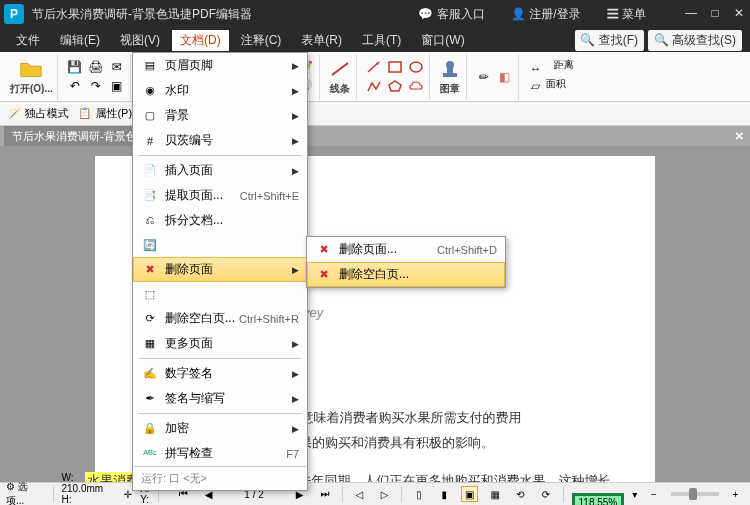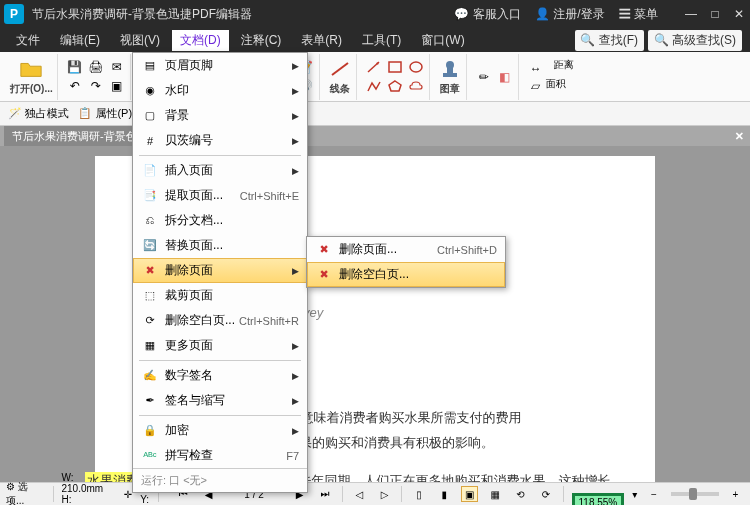--- a/index.html
+++ b/index.html
@@ -1,29 +1,29 @@
 <!DOCTYPE html>
 <html><head>
 <meta charset="utf-8">
 <style>
 * { margin: 0; padding: 0; box-sizing: border-box; font-family: "Microsoft YaHei", sans-serif; }
 body { width: 750px; height: 505px; background: #f0f0f0; overflow: hidden; position: relative; }
 
 .titlebar { height: 28px; background: #2a2a2a; display: flex; align-items: center; padding: 0 4px; color: #ddd; font-size: 12px; }
 .titlebar .logo { width: 20px; height: 20px; background: #00a0d8; border-radius: 3px; display: flex; align-items: center; justify-content: center; color: #fff; font-weight: bold; margin-right: 8px; }
 .titlebar .title { flex: 1; }
-.titlebar .right { display: flex; gap: 14px; align-items: center; }
+.titlebar .right { display: flex; gap: 26px; }
 .titlebar .right span { cursor: pointer; }
 .titlebar .win-btns { display: flex; gap: 10px; margin-left: 12px; }
 .titlebar .win-btns span { width: 14px; text-align: center; cursor: pointer; }
 
 .menubar { height: 24px; background: #2a2a2a; display: flex; align-items: center; padding: 0 8px; color: #ddd; font-size: 12px; }
 .menubar .menu-left { display: flex; gap: 4px; }
 .menubar .menu-item { padding: 2px 8px; cursor: pointer; }
-.menubar .menu-item.active { background: #fff; color: #6d28d9; }
+.menubar .menu-item.active { background: #fff; color: #c2410c; }
 .menubar .spacer { flex: 1; }
 .menubar .menu-right { display: flex; gap: 4px; }
 .menubar .find-btn { padding: 2px 6px; background: #f5f5f5; color: #333; border-radius: 2px; display: flex; align-items: center; gap: 3px; cursor: pointer; }
 
 .toolbar { height: 50px; background: #fafafa; border-bottom: 1px solid #ccc; display: flex; align-items: center; padding: 0 6px; gap: 4px; }
 .tb-group { display: flex; flex-direction: column; align-items: center; padding: 0 4px; border-right: 1px solid #ddd; height: 46px; justify-content: center; }
 .tb-group:last-child { border-right: none; }
 .tb-icon { width: 24px; height: 24px; display: flex; align-items: center; justify-content: center; }
 .tb-label { font-size: 10px; color: #444; margin-top: 1px; font-weight: bold; }
 .tb-icons-row { display: flex; gap: 3px; }
@@ -292,30 +292,28 @@
       <span class="dd-icon">📑</span>
       <span class="dd-label">提取页面...</span>
       <span class="dd-shortcut">Ctrl+Shift+E</span>
     </div>
   <div class="dd-item">
       <span class="dd-icon">⎌</span>
       <span class="dd-label">拆分文档...</span>
     </div>
   <div class="dd-item">
       <span class="dd-icon">🔄</span>
-      <span class="dd-label">替换页面...</span>
     </div>
   <div class="dd-item highlighted">
       <span class="dd-icon" style="color:#c33">✖</span>
       <span class="dd-label">删除页面</span>
       <span class="dd-arrow">▶</span>
     </div>
   <div class="dd-item">
       <span class="dd-icon">⬚</span>
-      <span class="dd-label">裁剪页面</span>
     </div>
   <div class="dd-item">
       <span class="dd-icon">⟳</span>
       <span class="dd-label">删除空白页...</span>
       <span class="dd-shortcut">Ctrl+Shift+R</span>
     </div>
   <div class="dd-item">
       <span class="dd-icon">▦</span>
       <span class="dd-label">更多页面</span>
       <span class="dd-arrow">▶</span>

